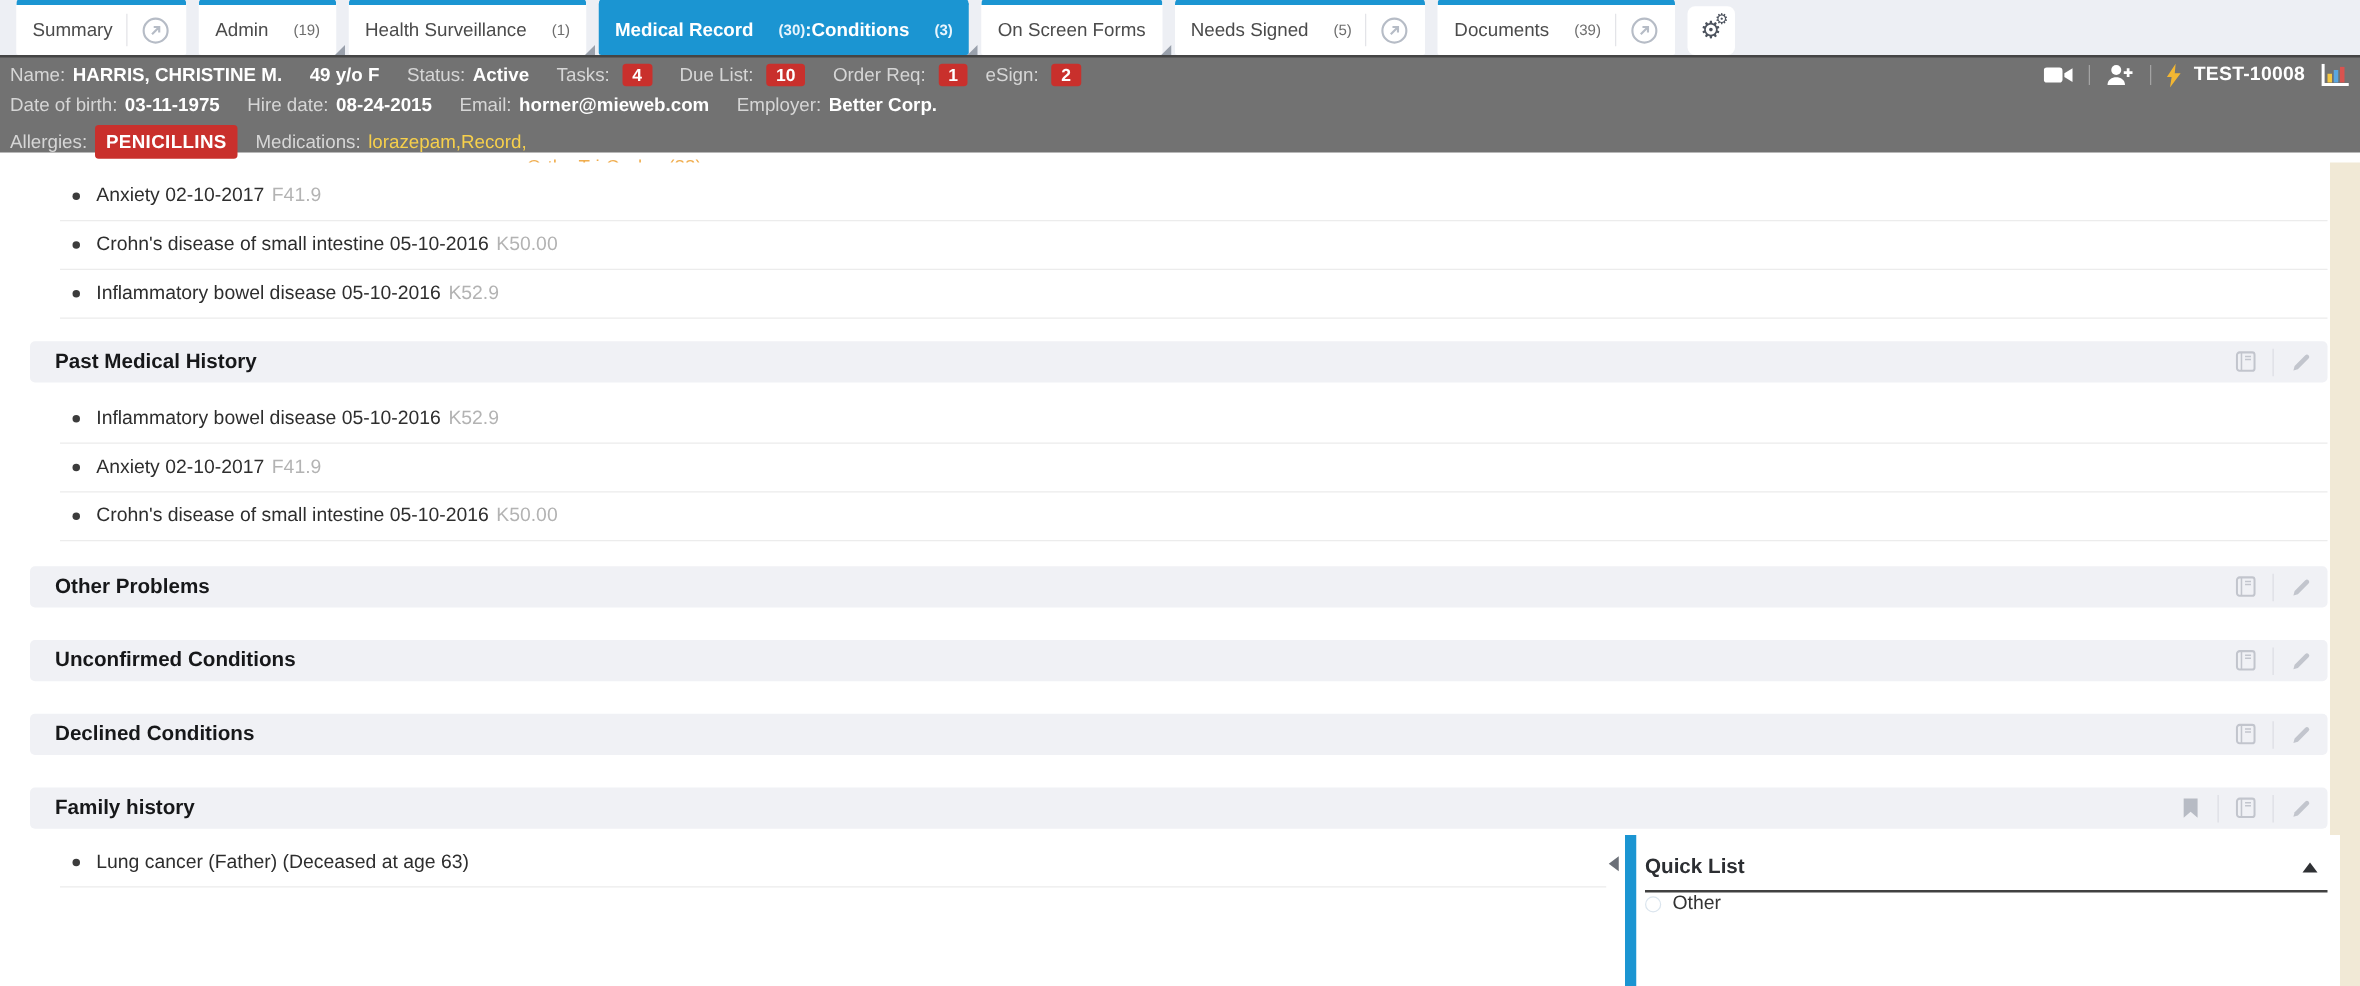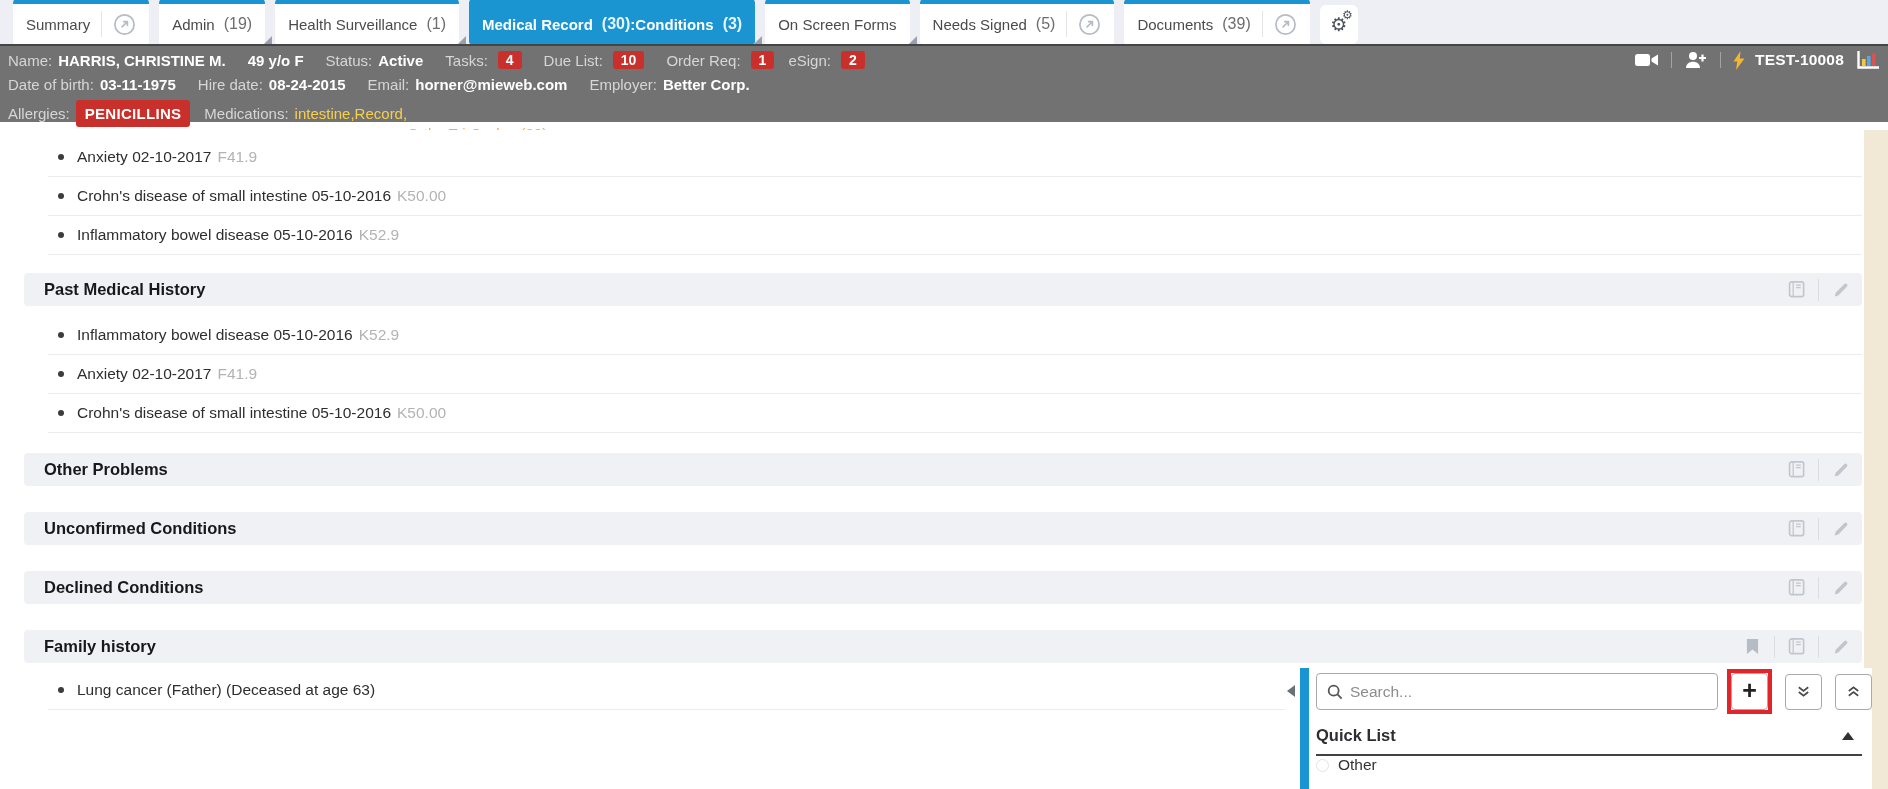--- a/index.html
+++ b/index.html
@@ -23,21 +23,21 @@
     display:flex; align-items:center;
     height:46px;
     background:#fff;
     border-top:6px solid var(--accent-blue);
     border-radius:5px 5px 2px 2px;
     padding:0 13px;
     font-size:15px; color:#4b4b4b;
     cursor:pointer;
     white-space:nowrap;
   }
-  .tab .cnt{ font-size:16px; color:#6d6d6d; margin-left:9px; }
+  .tab .cnt{ font-size:12px; color:#6d6d6d; margin-left:20px; }
   .tab.active{ background:var(--accent-blue); color:#fff; font-weight:bold; }
   .tab.active .cnt{ color:#e8f5fd; font-weight:bold; }
   .tab.fold::after{
     content:""; position:absolute; right:-7px; bottom:0;
     border-style:solid; border-width:0 0 8px 8px;
     border-color:transparent transparent #99a0ab transparent;
   }
   .ext-wrap{
     display:flex; align-items:center;
     margin-left:11px; padding-left:11px;
@@ -296,21 +296,21 @@
     <span class="plabel">Email:</span>
     <span class="pval">horner@mieweb.com</span>
     <span class="pgap"></span>
     <span class="plabel">Employer:</span>
     <span class="pval">Better Corp.</span>
   </div>
   <div class="prow prow3">
     <span class="plabel">Allergies:</span>
     <span class="allergy-badge">PENICILLINS</span>
     <span class="plabel">Medications:</span>
-    <span class="med">intestine</span>
+    <span class="med">lorazepam</span>
     <span class="med">Record</span>
     <span class="med alt">Ortho Tri-Cyclen (28)</span>
   </div>
 </div>
 
 <div class="cream-strip"></div>
 
 <div class="main">
 
   <ul class="clist">
@@ -445,42 +445,20 @@
       <span>Lung cancer (Father) (Deceased at age 63)</span>
     </li>
   </ul>
 
 </div>
 
 <div class="quick-panel">
   <span class="panel-arrow"></span>
   <span class="blue-bar"></span>
   <div class="panel-body">
-    <div class="search-row">
-      <div class="searchbox">
-        <svg width="16" height="16" viewBox="0 0 18 18">
-            <circle cx="7.5" cy="7.5" r="5.6" fill="none" stroke="#555" stroke-width="2"></circle>
-            <path d="M11.8 11.8 L16.5 16.5" stroke="#555" stroke-width="2"></path>
-          </svg>
-        <input type="text" placeholder="Search..." style="">
-      </div>
-      <span class="add-wrap">
-        <span class="add-btn">+</span>
-      </span>
-      <span class="chev-btn firstchev">
-        <svg width="15" height="15" viewBox="0 0 16 16">
-            <path d="M3 3.5 l5 4 5-4 M3 8.5 l5 4 5-4" stroke="#4a4a4a" stroke-width="1.8" fill="none"></path>
-          </svg>
-      </span>
-      <span class="chev-btn">
-        <svg width="15" height="15" viewBox="0 0 16 16">
-            <path d="M3 7.5 l5-4 5 4 M3 12.5 l5-4 5 4" stroke="#4a4a4a" stroke-width="1.8" fill="none"></path>
-          </svg>
-      </span>
-    </div>
     <div class="ql-head">
       <span class="ql-title">Quick List</span>
       <span class="ql-caret"></span>
     </div>
     <div class="ql-item">
       <span class="radio"></span>
       <span>Other</span>
     </div>
   </div>
 </div>

